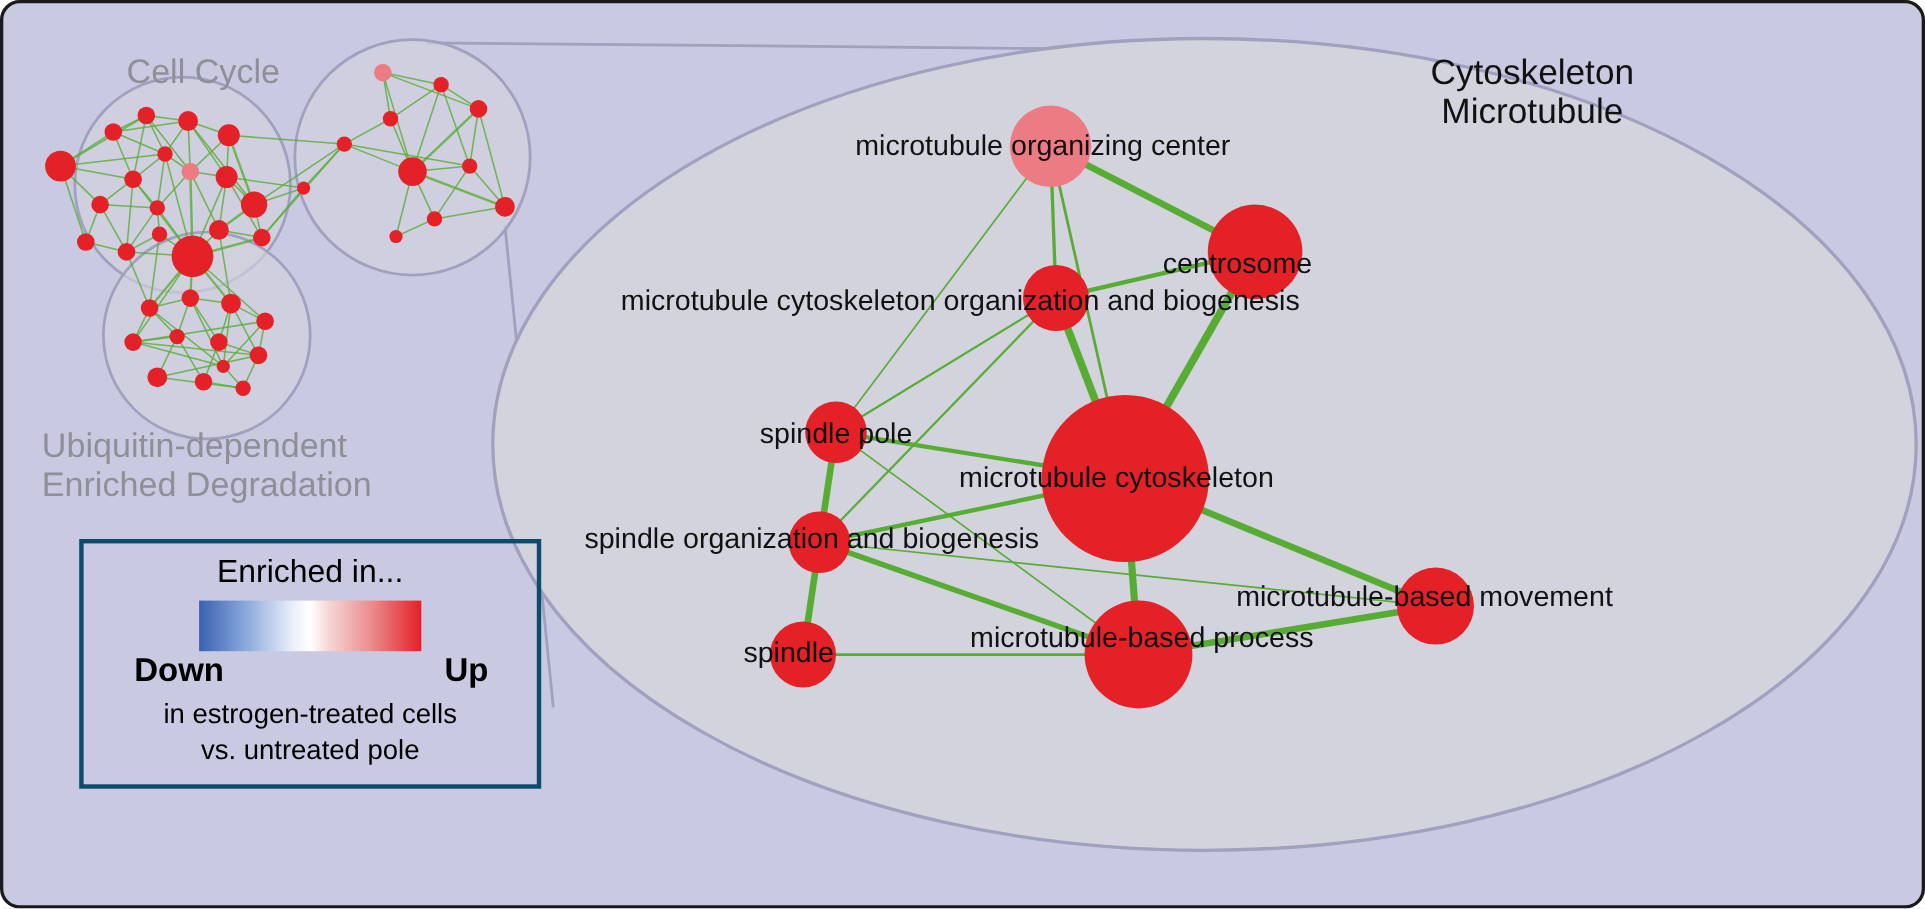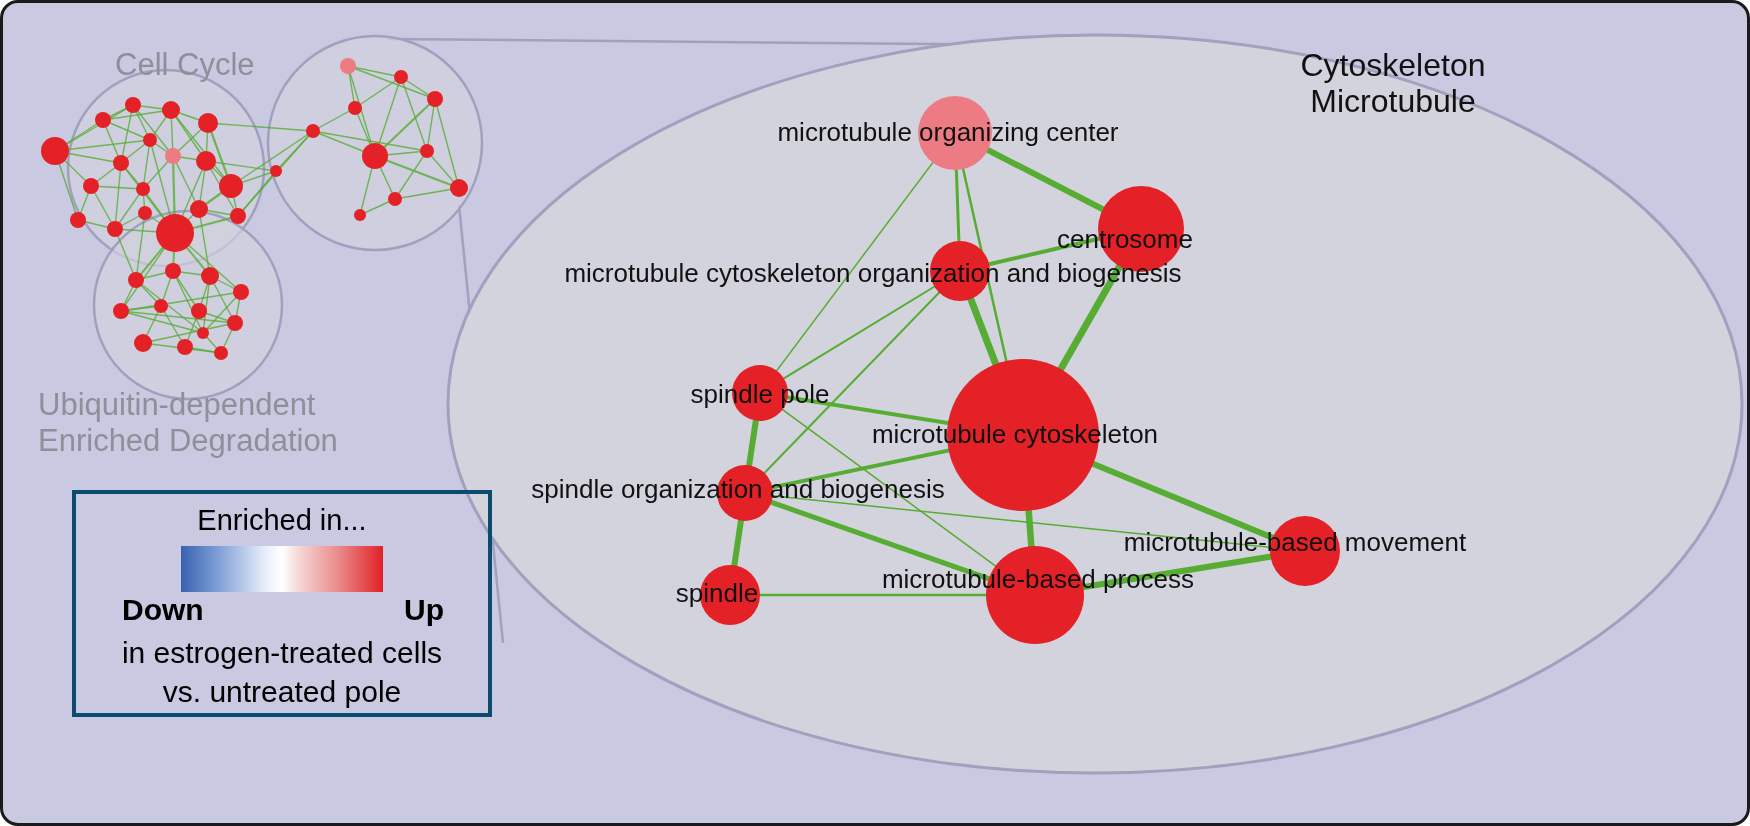--- a/index.html
+++ b/index.html
@@ -8,21 +8,21 @@
   .float{position:absolute;}
   .gray{color:#8f8f99;}
   .cell-cycle{left:112px;top:44px;font-size:31px;text-align:center;}
   .ubiq{left:35px;top:384px;font-size:31px;line-height:1.16;}
   .mt-title{left:1270px;top:44px;width:240px;text-align:center;font-size:32px;line-height:1.14;color:#111;}
   .legend{position:absolute;left:28px;top:487px;width:420px;height:227px;border:4px solid #0c4a6e;text-align:center;padding-top:10px;box-sizing:border-box;margin-left:41px;}
   .legend-title{font-size:29px;color:#000;}
   .grad{margin:9px auto 0;width:202px;height:46px;
     background:linear-gradient(90deg,#3961b0 0%,#7d9ed6 18%,#e9effa 42%,#ffffff 50%,#f6d8d8 58%,#ea8a8a 78%,#e22127 100%);}
   .ends{display:flex;justify-content:space-between;padding:1px 44px 0 46px;font-size:30px;color:#000;font-weight:bold;}
-  .cap{margin-top:6px;font-size:30px;line-height:1.3;color:#000;}
+  .cap{margin-top:6px;font-size:25px;line-height:1.3;color:#000;}
 </style>
 </head>
 <body>
 
 <div class="canvas">
 
   <svg width="1750" height="826" viewBox="0 0 1750 826">
       <line x1="385" y1="36" x2="1040" y2="42" stroke="#a0a0bf" stroke-width="2.5"></line>
       <line x1="456" y1="202" x2="500" y2="640" stroke="#a0a0bf" stroke-width="2.5"></line>
       <circle cx="163" cy="165" r="98" fill="rgba(211,211,221,0.65)" stroke="#a0a0bf" stroke-width="2.5"></circle>

